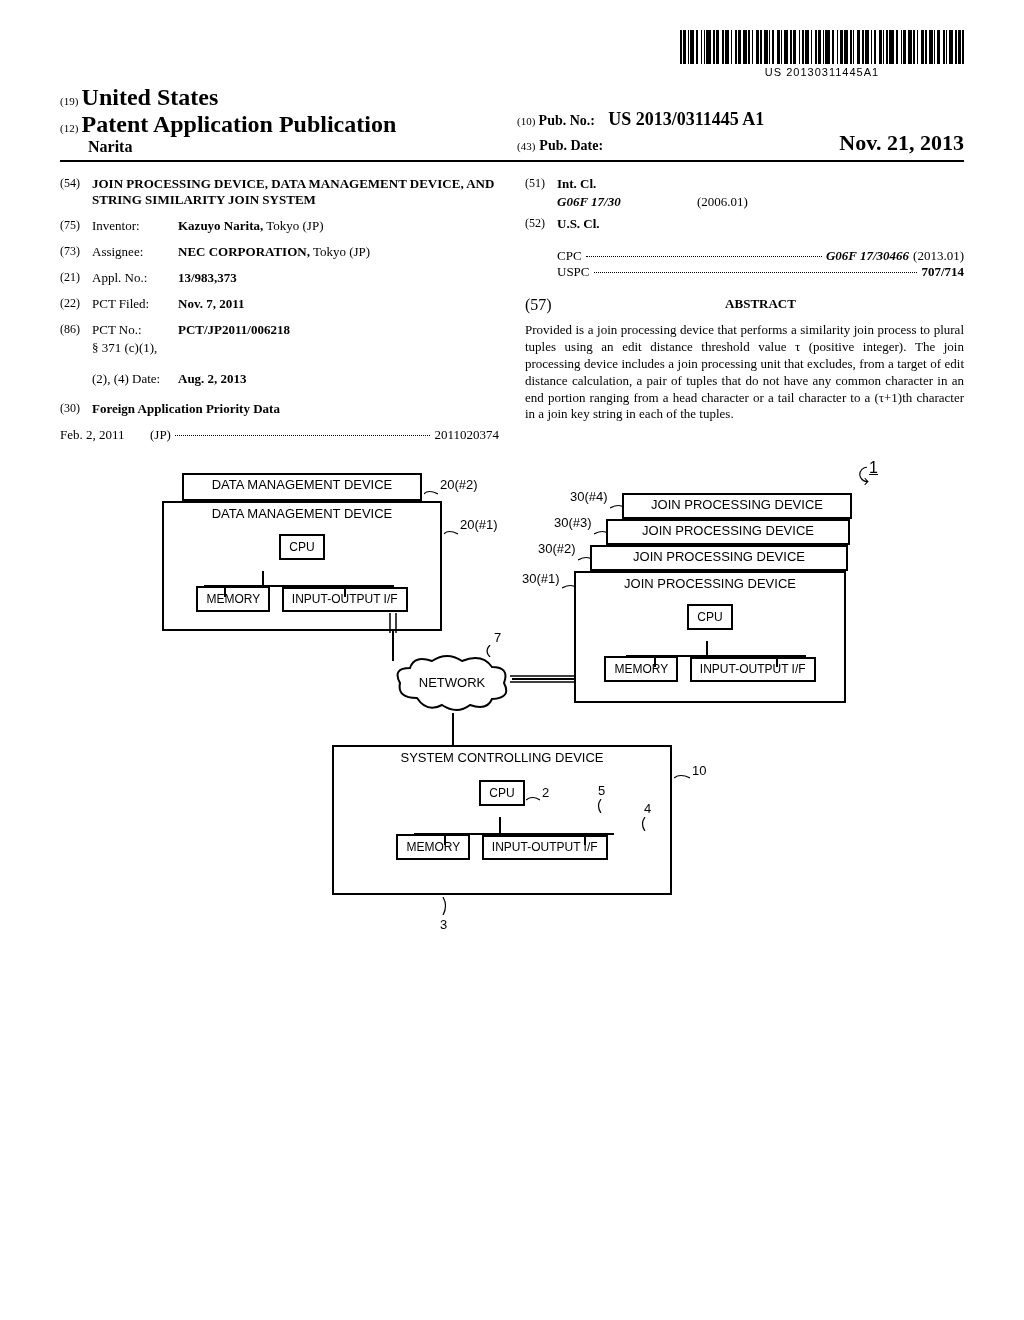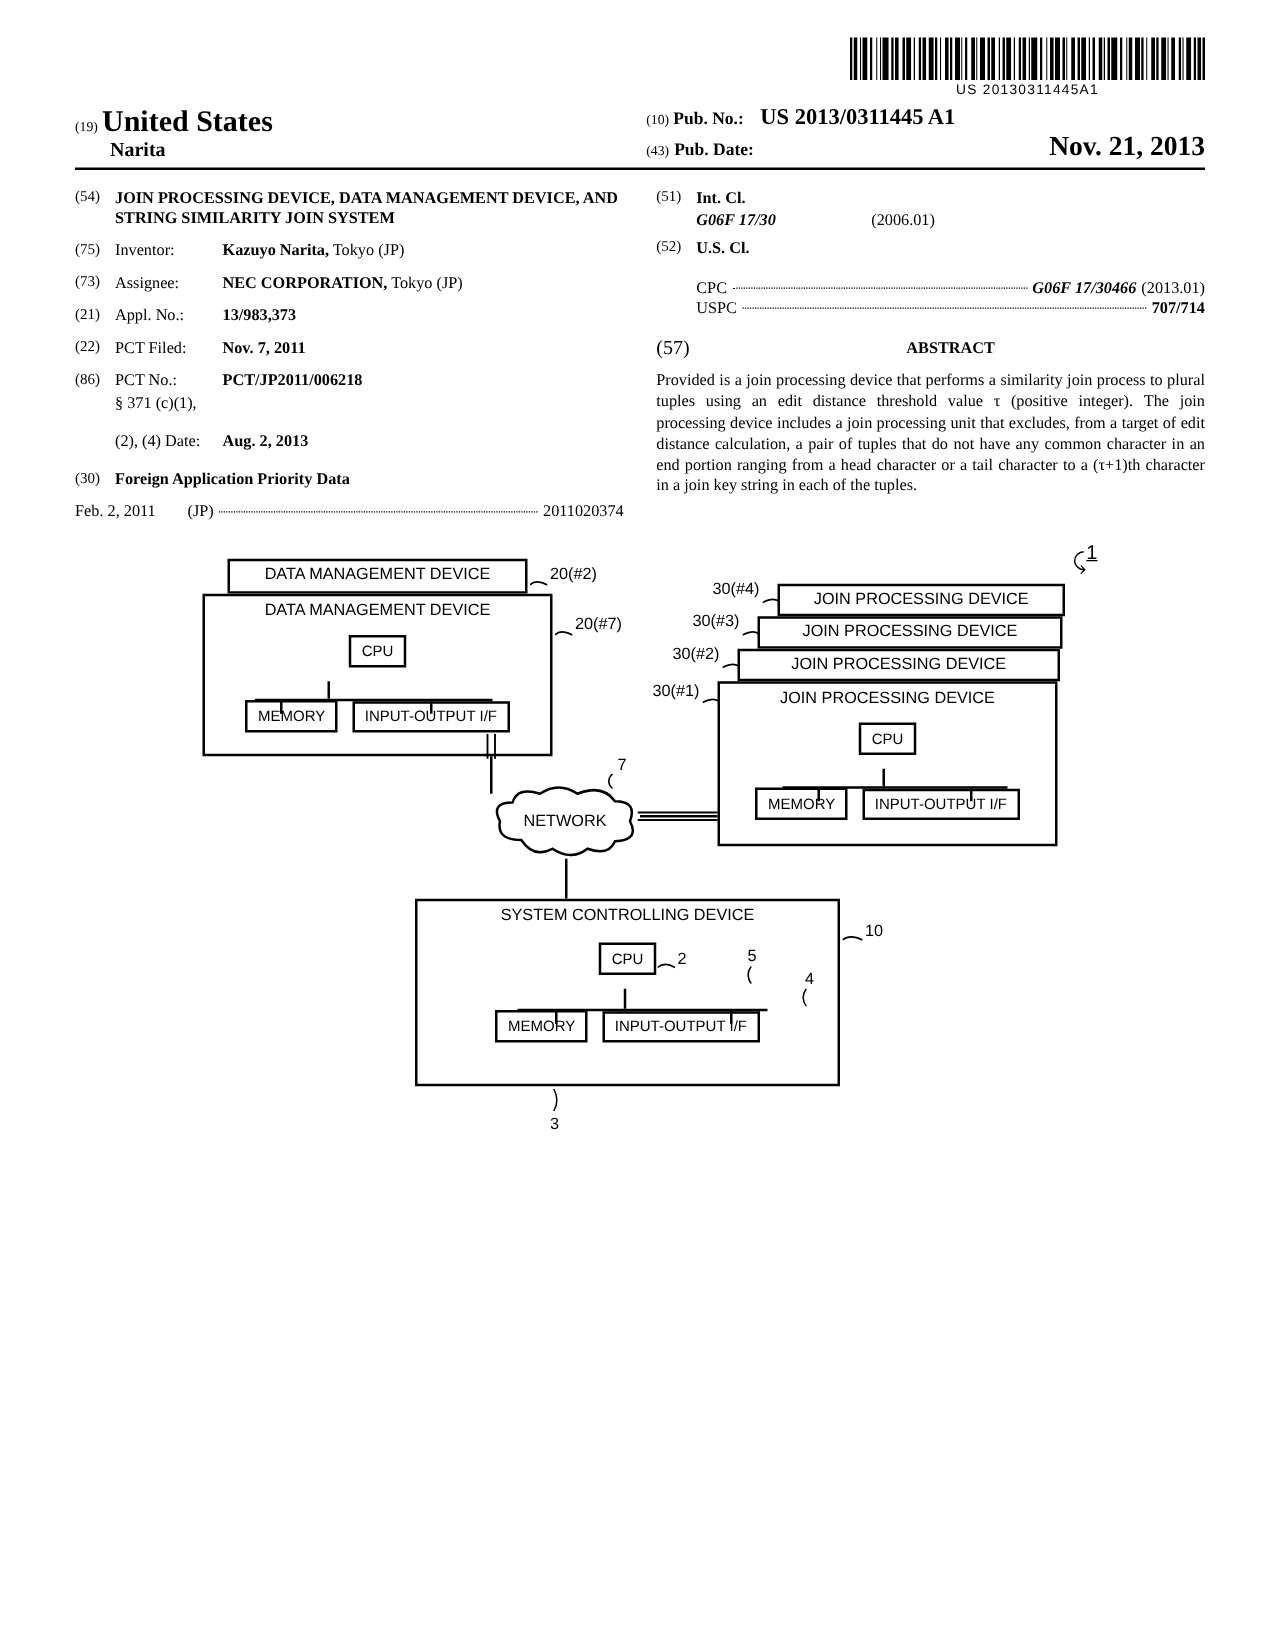--- a/index.html
+++ b/index.html
@@ -305,20 +305,24 @@
     <div class="barcode-number">US 20130311445A1</div>
   </div>
 </div>
 
 <div class="header-row">
   <div class="header-left">
     <div>
       <span class="prefix">(19)</span>
       <span class="country">United States</span>
     </div>
+    <div>
+      <span class="prefix">(12)</span>
+      <span class="pub-type">Patent Application Publication</span>
+    </div>
     <div style="padding-left:28px;">
       <span class="inventor-line">Narita</span>
     </div>
   </div>
   <div class="header-right">
     <div>
       <span class="prefix">(10)</span>
       <span class="pub-no-label">Pub. No.:</span>
       <span class="pub-no-value" style="margin-left:10px;">US 2013/0311445 A1</span>
     </div>
@@ -458,21 +462,21 @@
     <div class="conn" style="top:82px; left:40px; width:190px; height:2px;"></div>
     <div class="conn" style="top:84px; left:60px; width:2px; height:10px;"></div>
     <div class="conn" style="top:84px; left:180px; width:2px; height:10px;"></div>
     <div style="margin-top:18px;">
       <div class="inner-box">MEMORY</div>
       <div class="inner-box" style="line-height:1.1;">
         <div>INPUT-OUTPUT I/F</div>
       </div>
     </div>
   </div>
-  <div class="label-text" style="top:44px; left:298px;">20(#7)</div>
+  <div class="label-text" style="top:44px; left:298px;">20(#1)</div>
   <div style="position:absolute; top:54px; left:282px; width:14px; height:10px;">
     <svg width="14" height="10">
         <path d="M0 5 Q 4 0 14 5" stroke="#000" fill="none" stroke-width="1.2"></path>
       </svg>
   </div>
 
   <div class="box" style="top:20px; left:460px; width:230px; height:26px; padding-top:2px;">
     <span>JOIN PROCESSING DEVICE</span>
   </div>
   <div class="label-text" style="top:16px; left:408px;">30(#4)</div>

